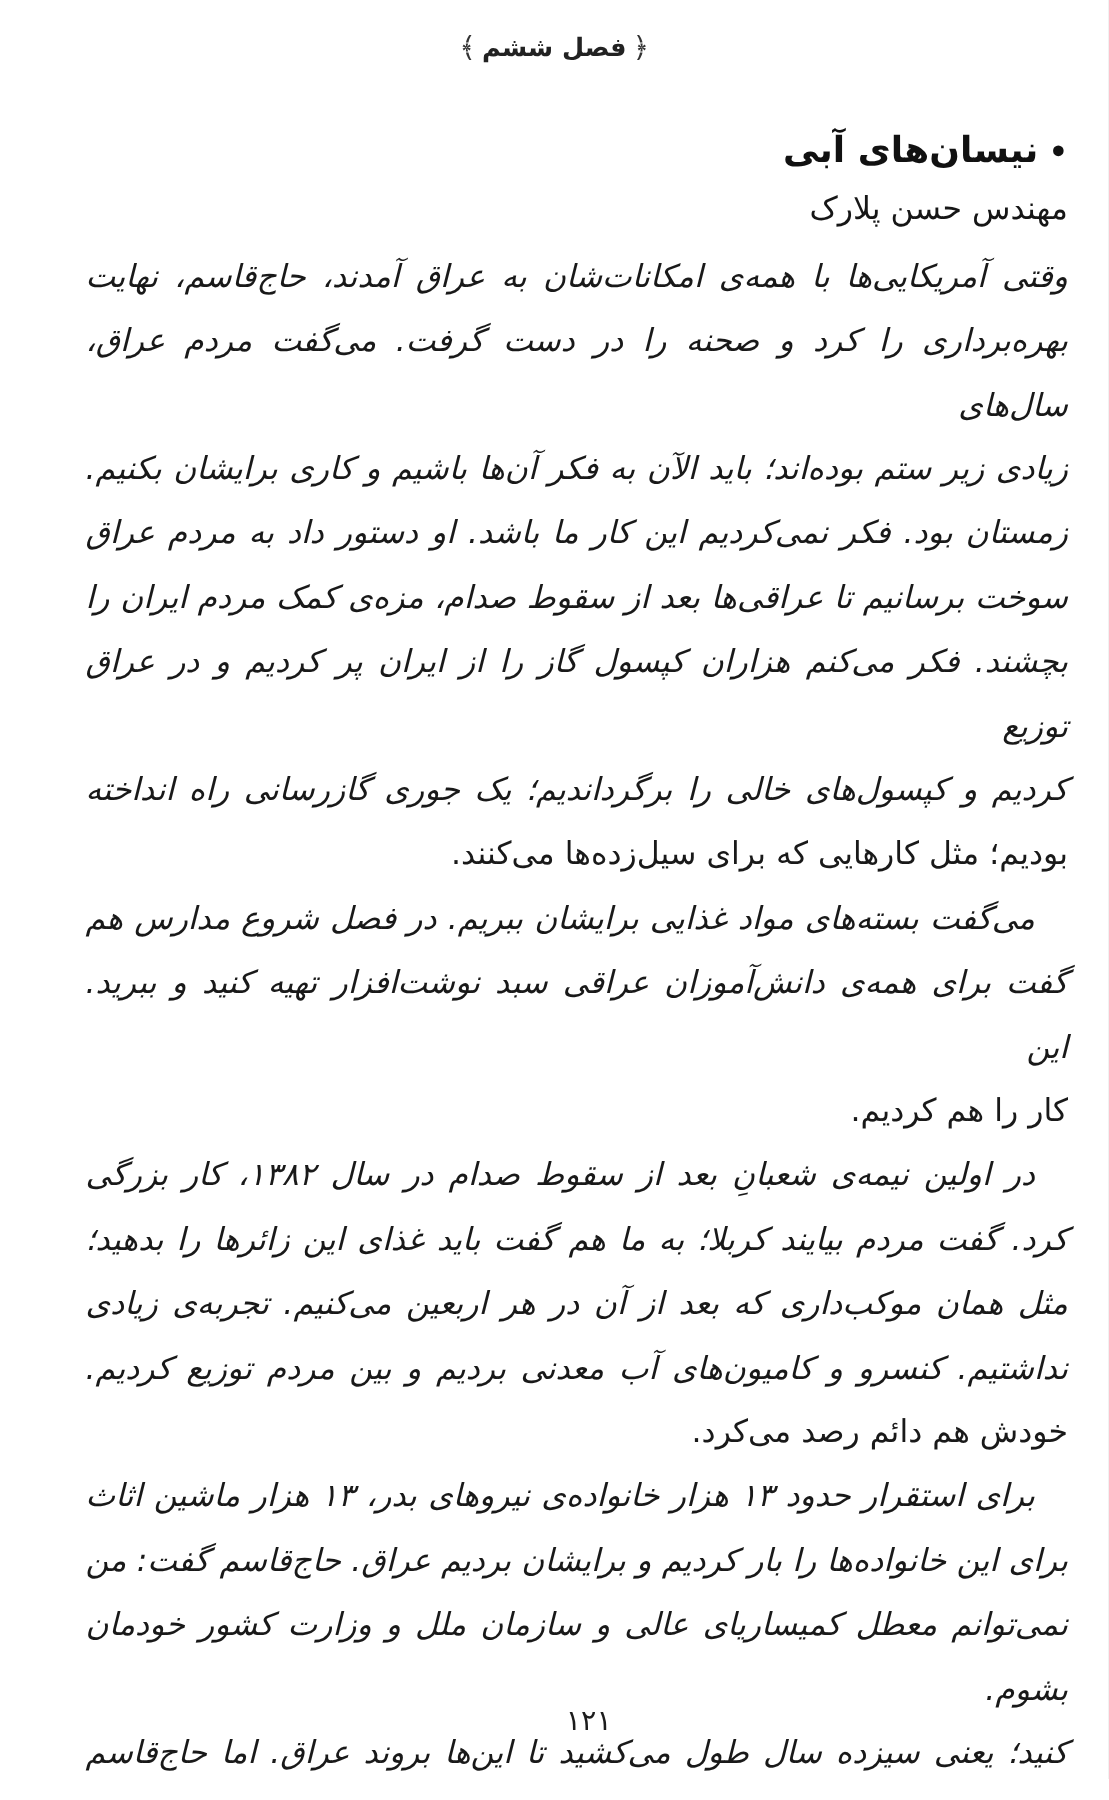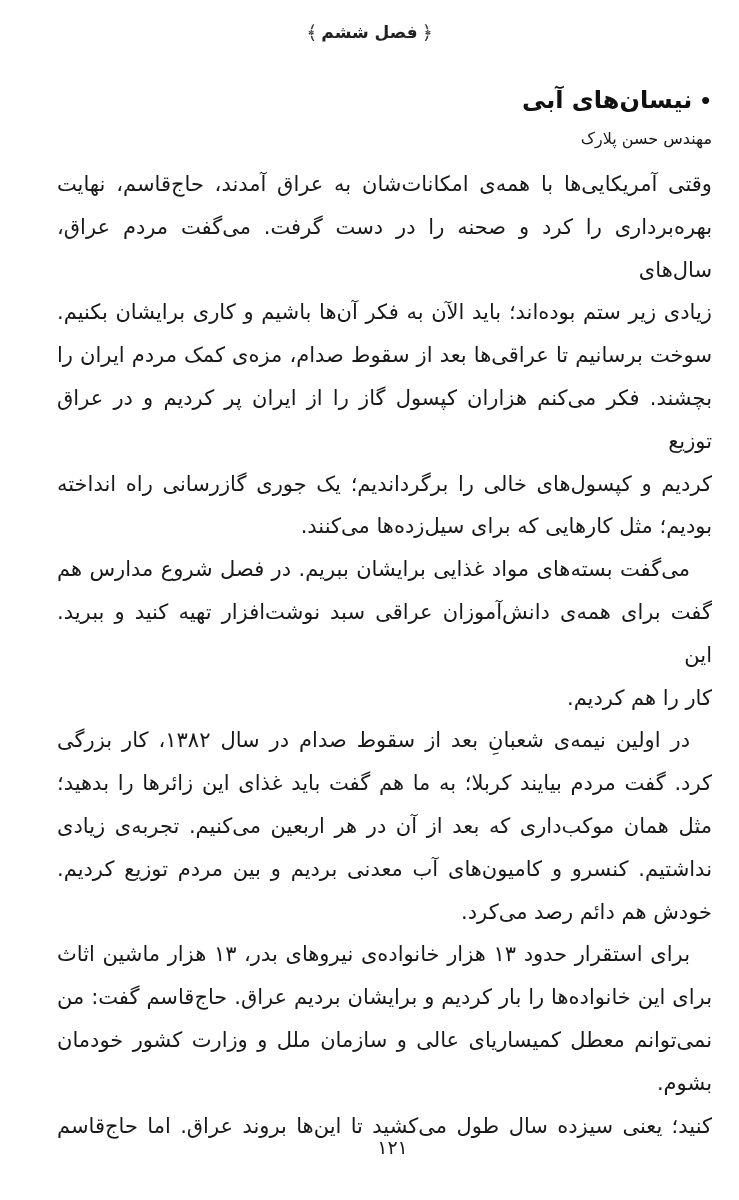--- a/index.html
+++ b/index.html
@@ -51,40 +51,41 @@
     font-weight: bold;
     line-height: 36px;
     color: #111;
   }
   .section-title .bullet {
     font-size: 20px;
     line-height: 1;
     transform: translateY(1px);
   }
   .author-line {
-    font-size: 16px;
+    font-size: 21px;
     line-height: 38px;
     margin-top: 2px;
     color: #161616;
   }
   
   .body-text {
     margin-top: 5px;
     font-size: 21px;
   }
   .line {
     direction: rtl;
     text-align: right;
     line-height: 42.8px;
     white-space: nowrap;
   }
   .line.just {
     white-space: normal;
     text-align: justify;
     text-align-last: justify;
+    font-style: italic;
   }
   .para.indent .line.first {
     padding-right: 22px;
   }
   
   .folio {
     position: absolute;
     top: 1136px;
     left: 50%;
     transform: translateX(-50%);
@@ -111,20 +112,21 @@
       <span>نیسان‌های آبی</span>
     </div>
 
     <div class="author-line">مهندس حسن پلارک</div>
 
     <div class="body-text">
         <div class="para">
           <div class="line just first">وقتی آمریکایی‌ها با همه‌ی امکانات‌شان به عراق آمدند، حاج‌قاسم، نهایت</div>
           <div class="line just">بهره‌برداری را کرد و صحنه را در دست گرفت. می‌گفت مردم عراق، سال‌های</div>
           <div class="line just">زیادی زیر ستم بوده‌اند؛ باید الآن به فکر آن‌ها باشیم و کاری برایشان بکنیم.</div>
+          <div class="line just">زمستان بود. فکر نمی‌کردیم این کار ما باشد. او دستور داد به مردم عراق</div>
           <div class="line just">سوخت برسانیم تا عراقی‌ها بعد از سقوط صدام، مزه‌ی کمک مردم ایران را</div>
           <div class="line just">بچشند. فکر می‌کنم هزاران کپسول گاز را از ایران پر کردیم و در عراق توزیع</div>
           <div class="line just">کردیم و کپسول‌های خالی را برگرداندیم؛ یک جوری گازرسانی راه انداخته</div>
           <div class="line">بودیم؛ مثل کارهایی که برای سیل‌زده‌ها می‌کنند.</div>
         </div>
         <div class="para indent">
           <div class="line just first">می‌گفت بسته‌های مواد غذایی برایشان ببریم. در فصل شروع مدارس هم</div>
           <div class="line just">گفت برای همه‌ی دانش‌آموزان عراقی سبد نوشت‌افزار تهیه کنید و ببرید. این</div>
           <div class="line">کار را هم کردیم.</div>
         </div>

